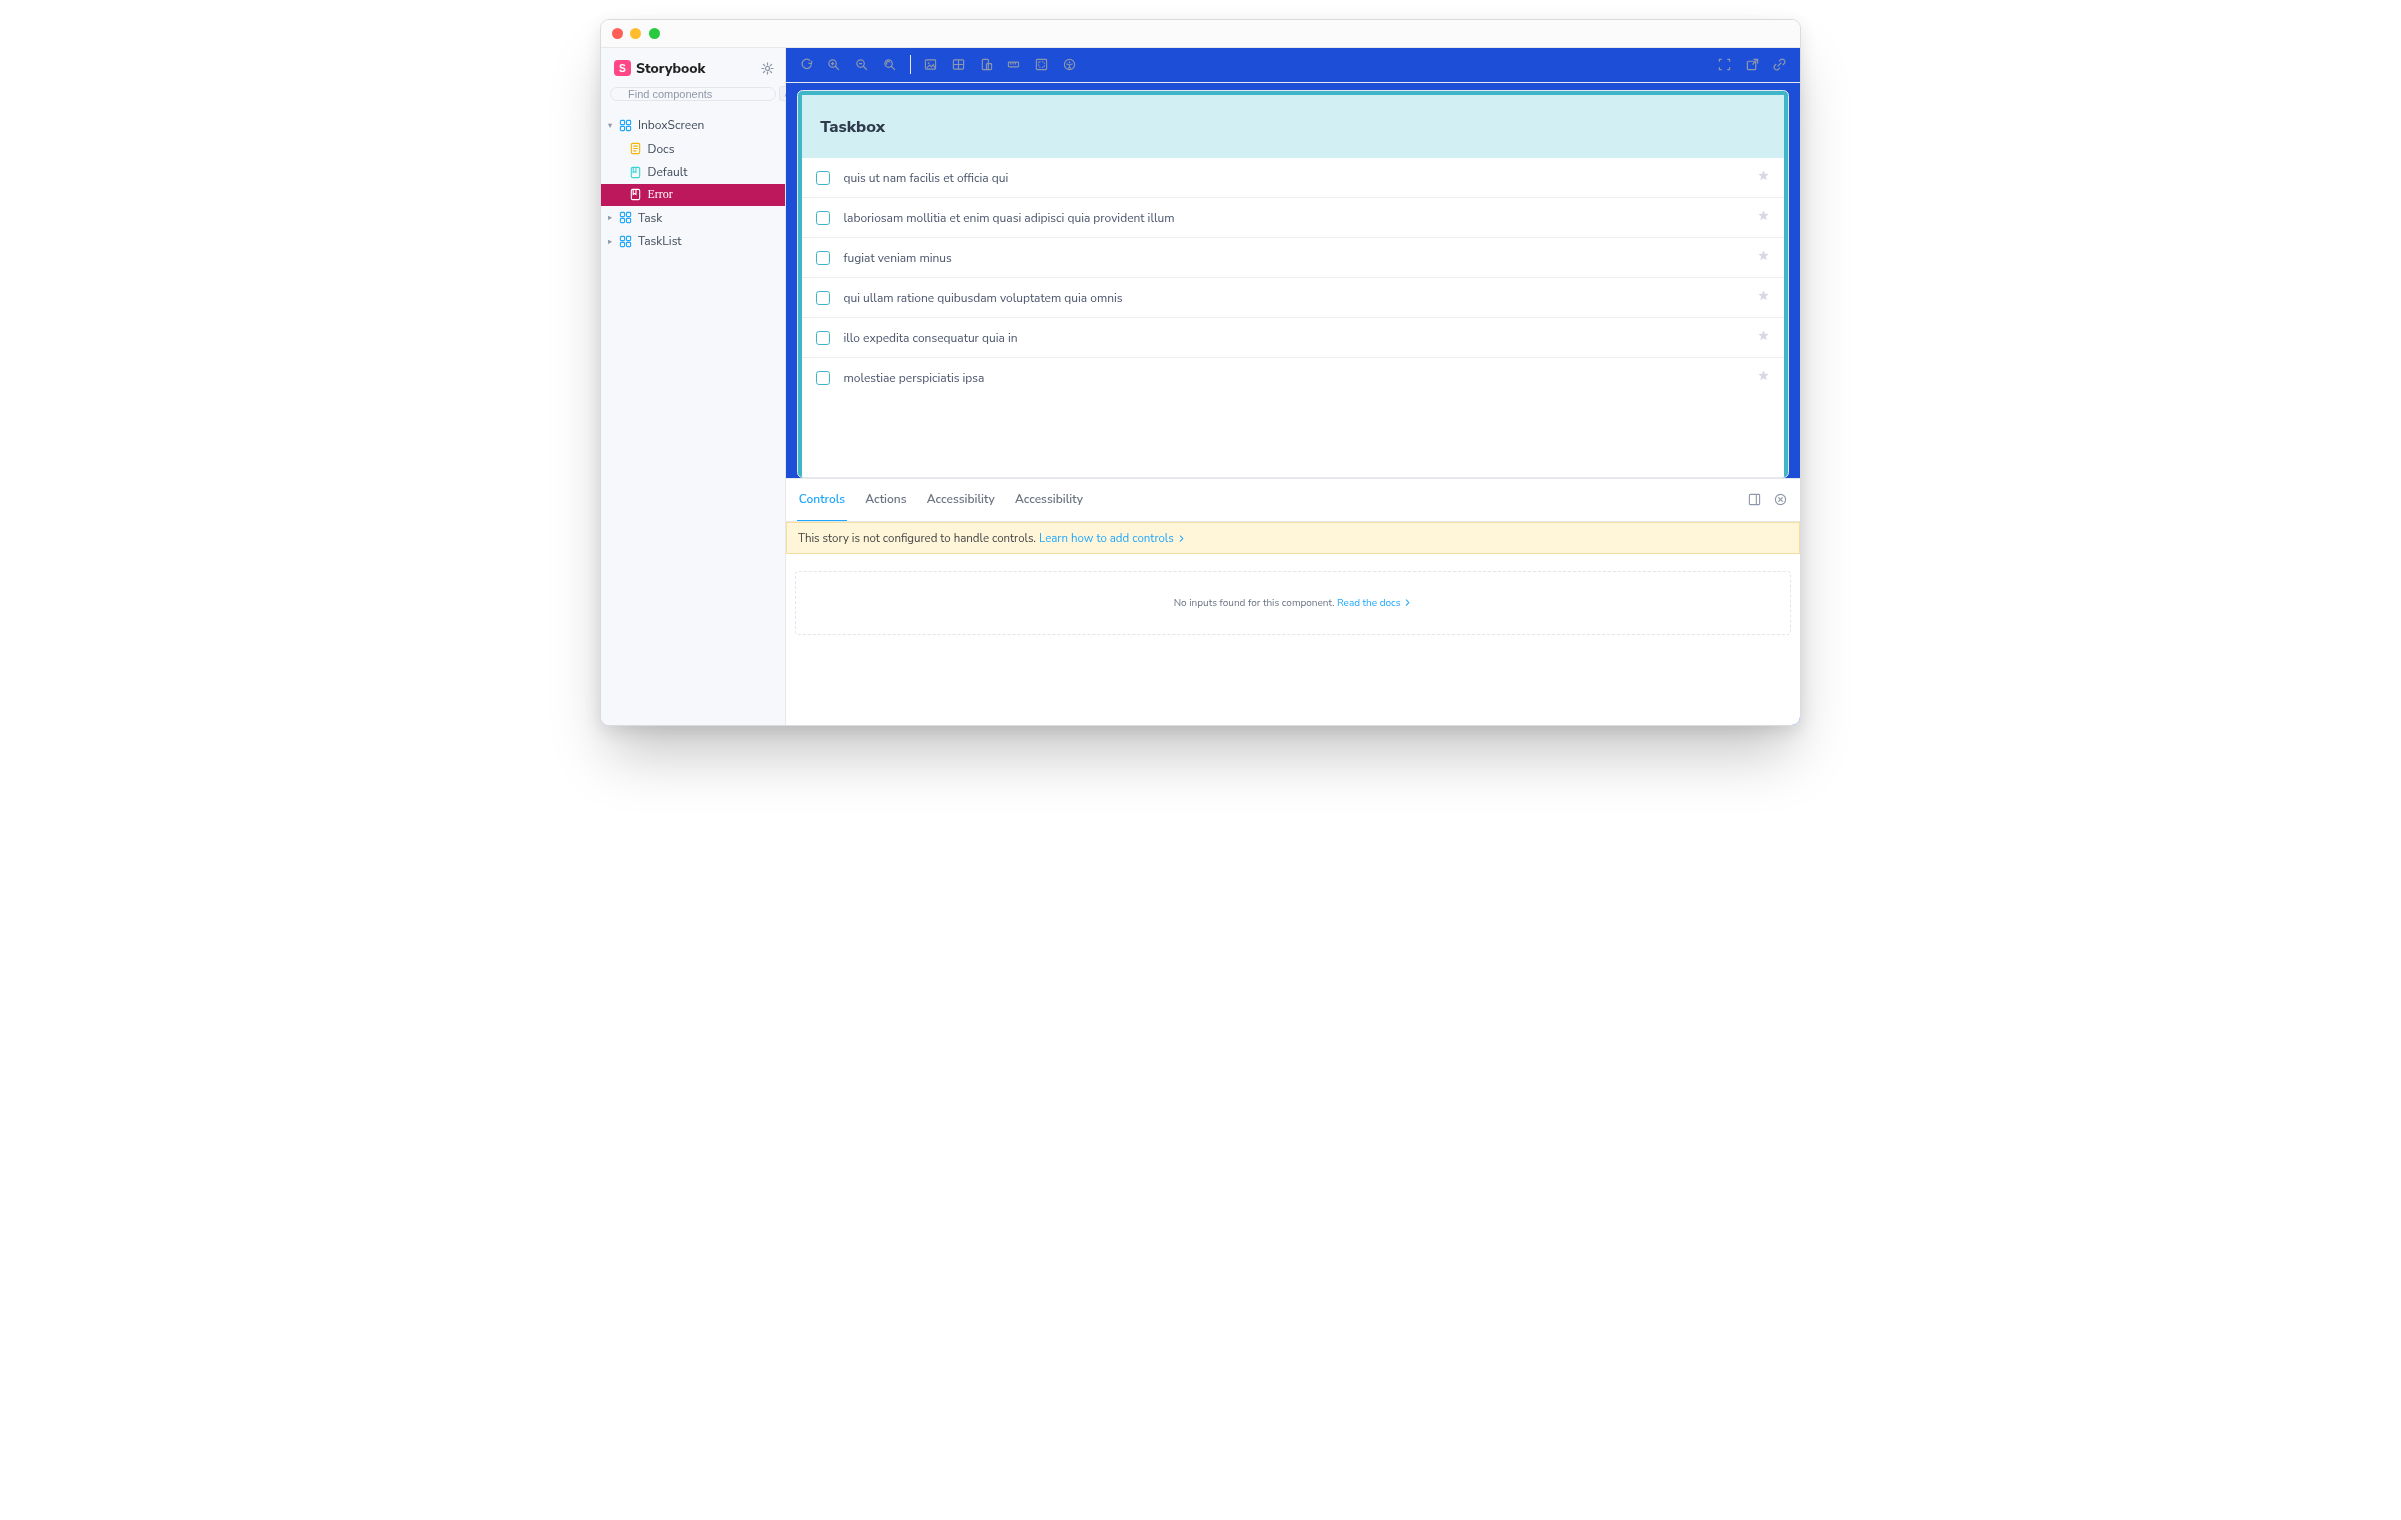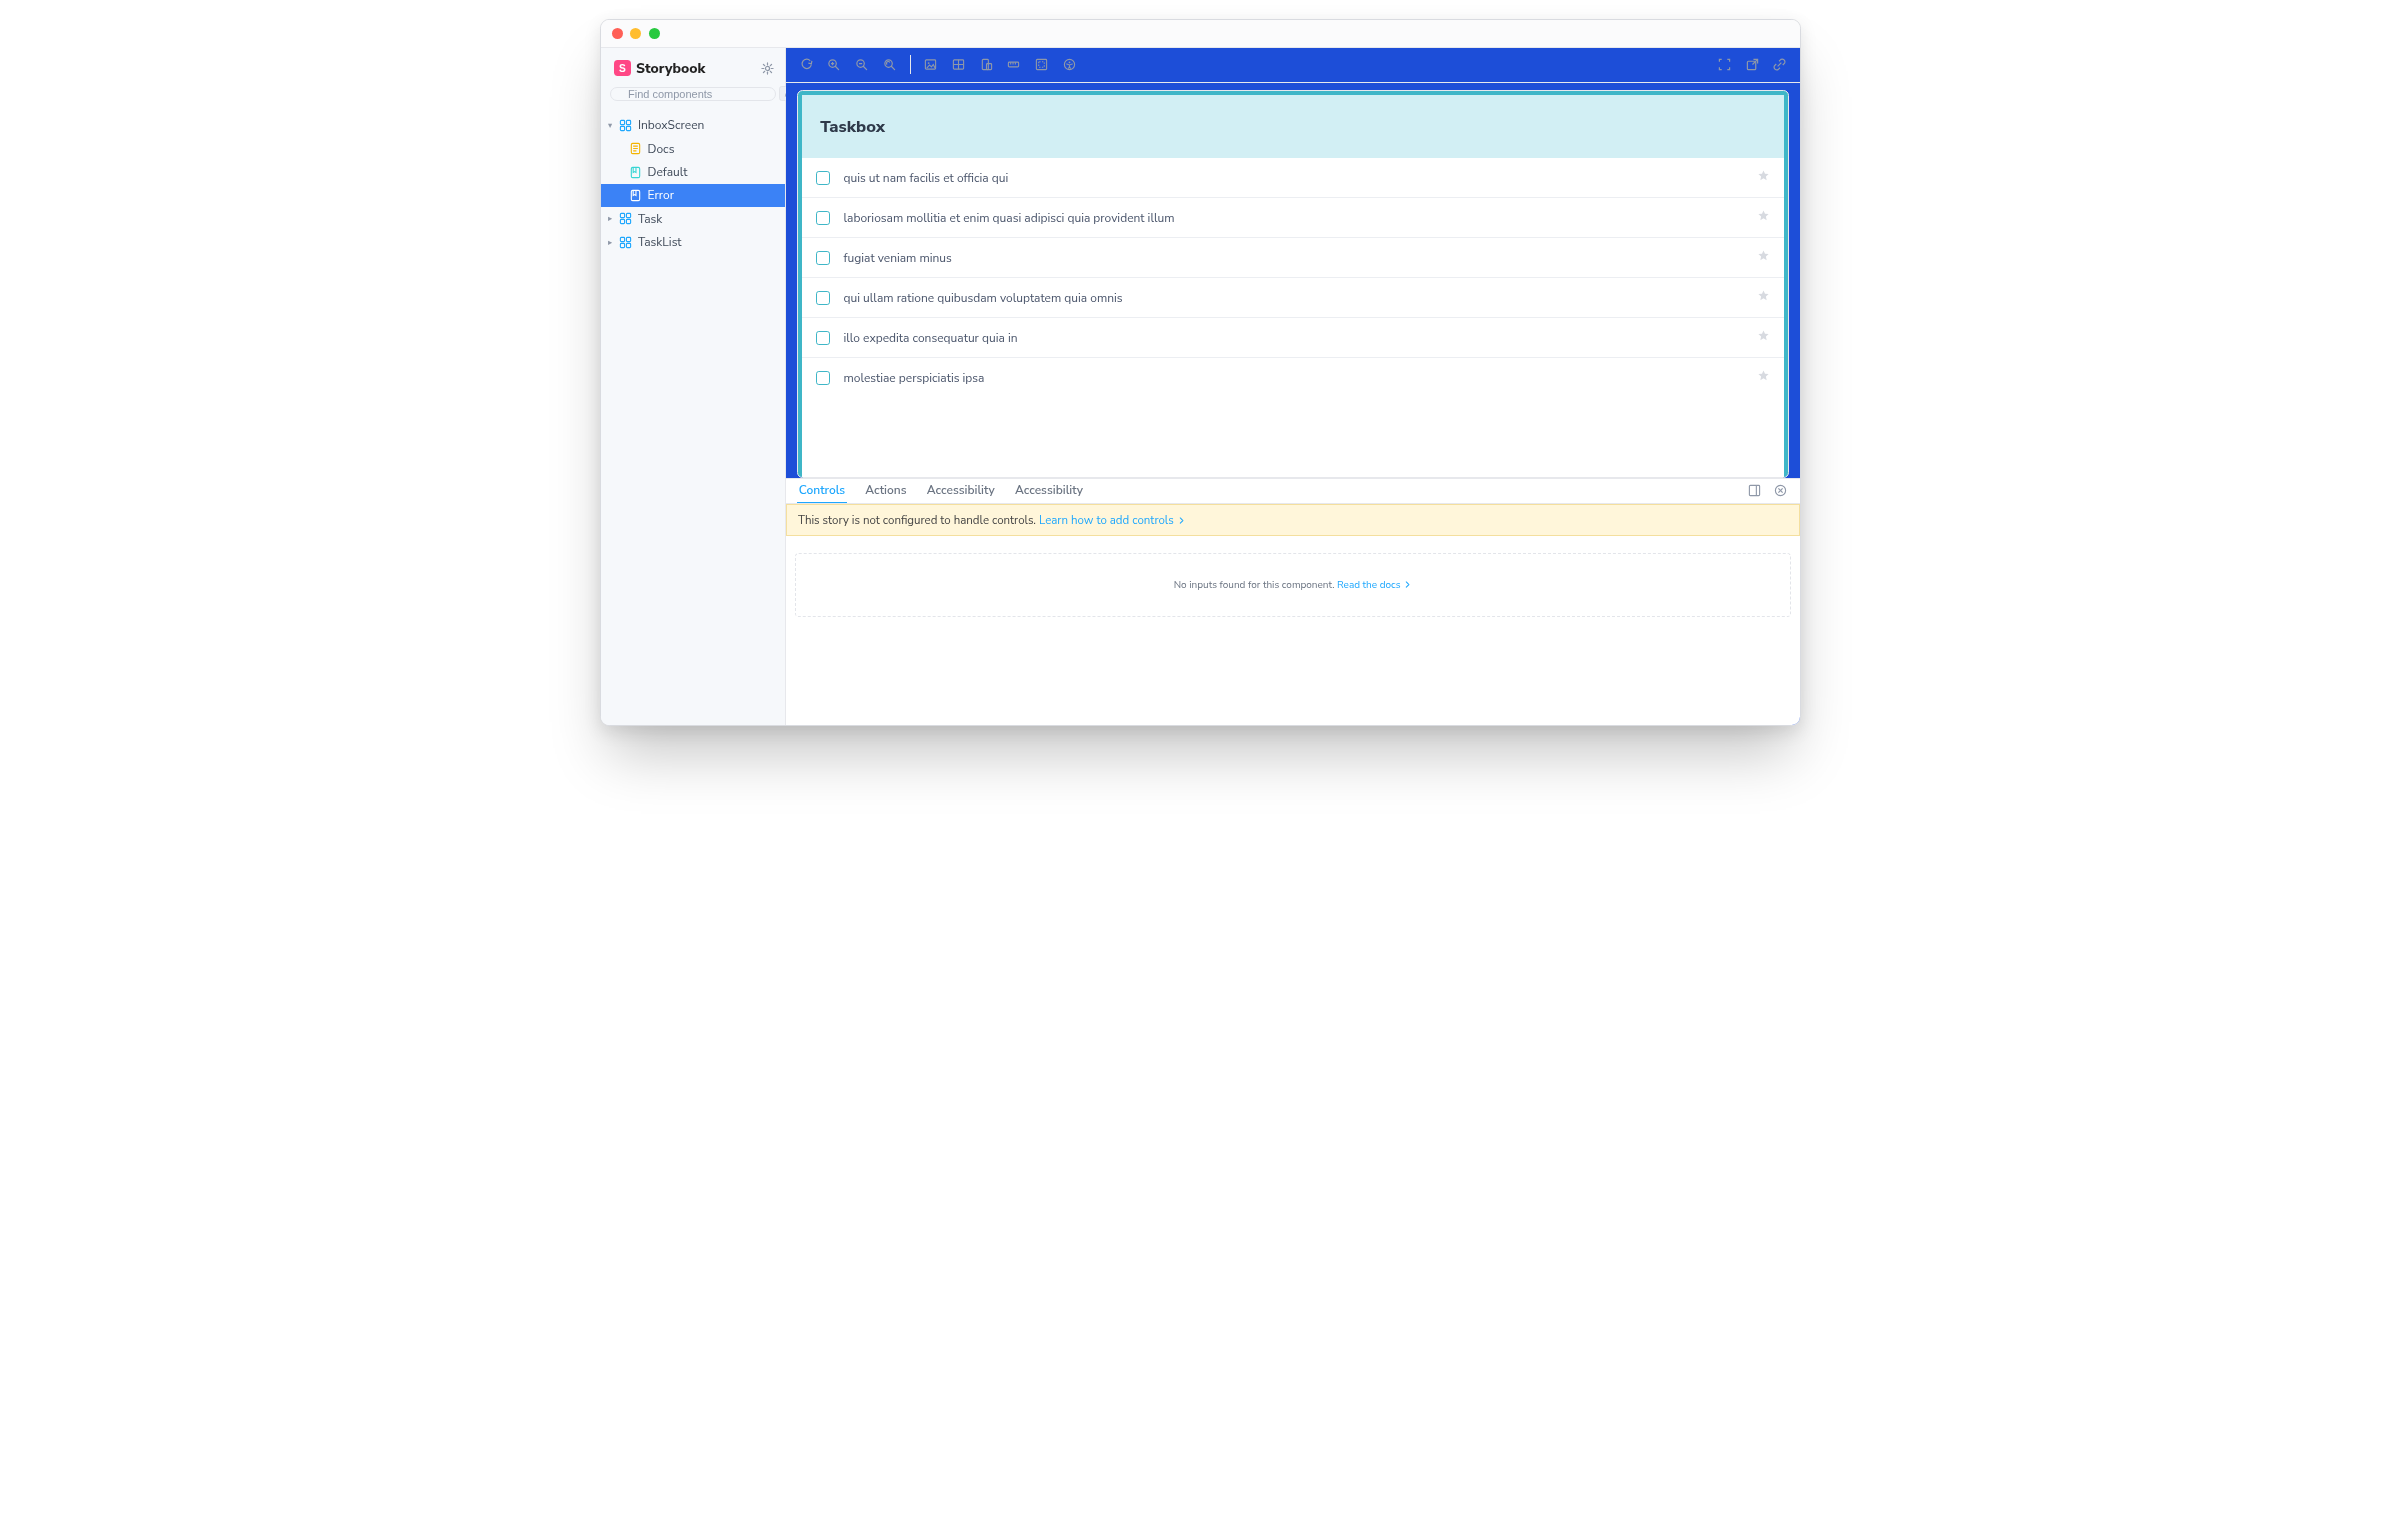--- a/index.html
+++ b/index.html
@@ -137,22 +137,23 @@
   }
   .tree-row .label { flex: 1 1 auto; overflow: hidden; text-overflow: ellipsis; }
 
   .row-component .ico svg { color: #1EA7FD; }
   .row-docs .ico svg { color: #F4B400; }
   .row-story .ico svg { color: #37D5D3; }
 
   .indent-1 { padding-left: 28px; }
 
   .tree-row.selected {
-    background: #3b82f6;
+    background: #be185d;
     color: #fff;
+    font-family: Liberation Serif, serif;
   }
   .tree-row.selected .ico svg { color: #fff; }
 
   
   .main {
     flex: 1 1 auto;
     display: flex;
     flex-direction: column;
     overflow: hidden;
     background: #1d4ed8;
@@ -231,21 +232,21 @@
   
   .addons {
     height: 247px;
     border-top: 0.9px solid #e7e8ec;
     display: flex;
     flex-direction: column;
     background: #fff;
   }
   .addons-tabs {
     display: flex; align-items: center;
-    height: 25px;
+    height: 43px;
     padding: 0 11px;
     border-bottom: 0.9px solid #e7e8ec;
     gap: 16.6px;
   }
   .atab {
     font-size: 12px;
     color: #6b7482;
     font-weight: 600;
     height: 100%;
     display: inline-flex; align-items: center;

